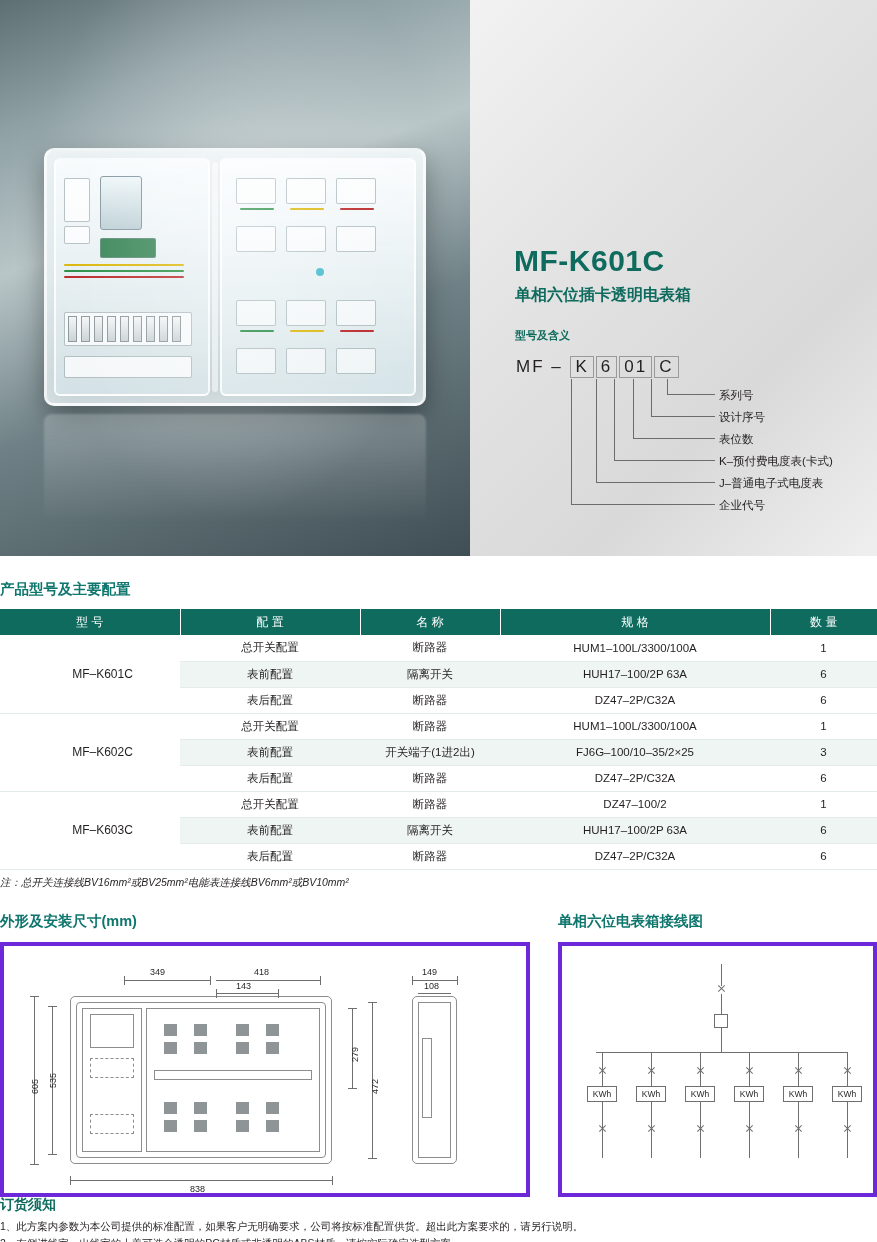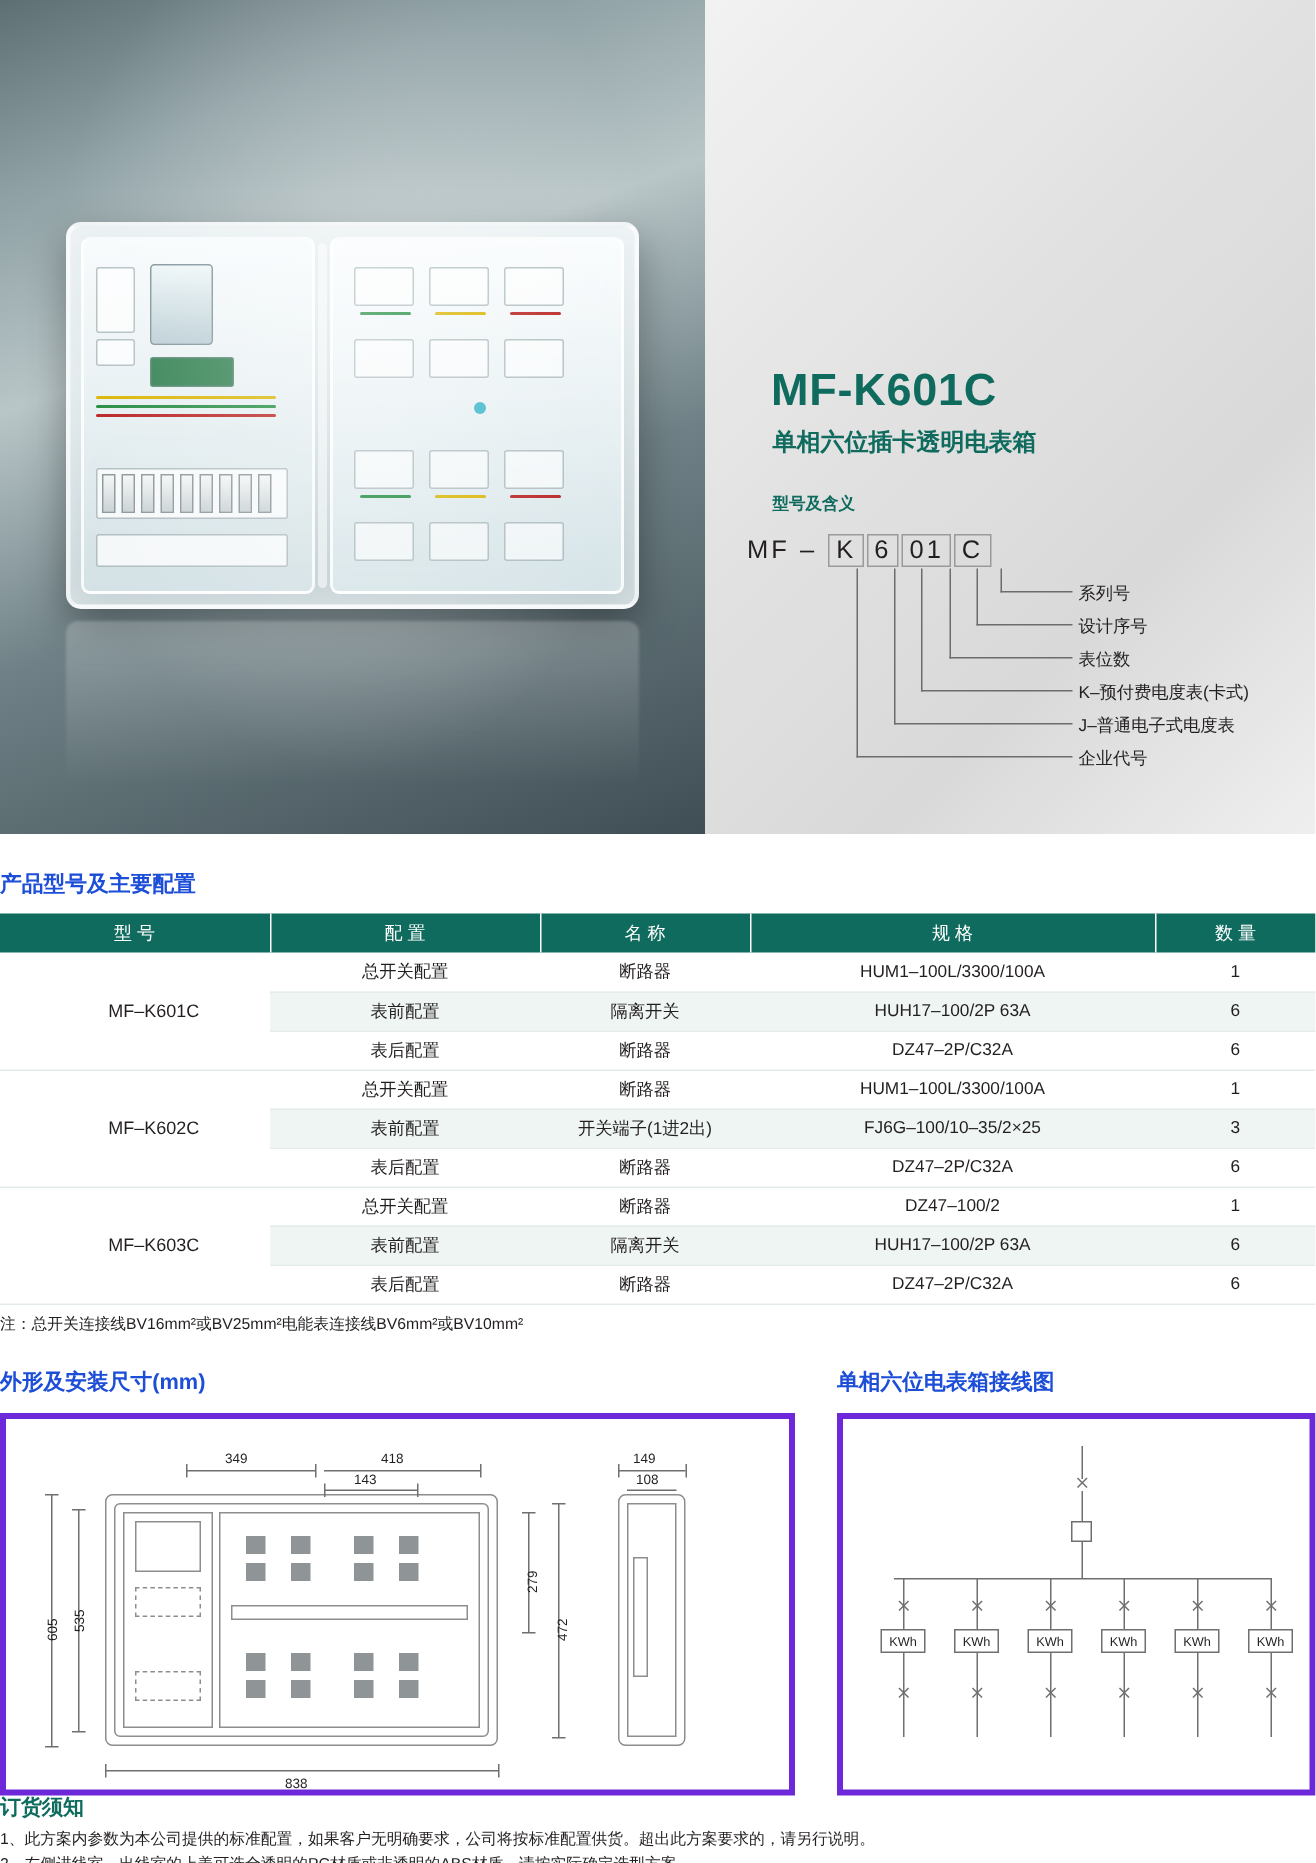--- a/index.html
+++ b/index.html
@@ -68,51 +68,51 @@
   }
   .model-sub{
     position:absolute; left:45px; top:285px;
     font-size:16px; font-weight:bold; color:#0e6b5e;
   }
   .code-title{
     position:absolute; left:45px; top:328px;
     font-size:11px; font-weight:bold; color:#0e6b5e;
   }
   .code-line{
-    position:absolute; left:28px; top:356px;
+    position:absolute; left:46px; top:356px;
     font-size:17px; color:#231f20; letter-spacing:2px;
   }
   .code-line .bx{ display:inline-block; border:1px solid #9a9a9a; padding:0 4px; margin:0 1px; }
   .legend{ position:absolute; left:0; top:0; }
   .legend-item{
     position:absolute; font-size:11.5px; color:#231f20; white-space:nowrap;
   }
   .leader{ position:absolute; border-left:1px solid #6c6c6c; border-bottom:1px solid #6c6c6c; }
 
   
   .sec-head{
-    font-size:14.5px; font-weight:bold; color:#1d4ed8; margin:0;
+    font-size:14.5px; font-weight:bold; color:#0f766e; margin:0;
   }
 
   
   .tbl-wrap{ position:absolute; left:0; top:580px; width:877px; }
   .tbl-title{ margin-left:0px; }
   table{ border-collapse:collapse; width:877px; margin-top:10px; font-size:11.5px; }
   thead th{
     background:#0e6b5e; color:#fff; font-weight:normal; font-size:12px;
     height:26px; border-right:1px solid #ffffff;
   }
   thead th:last-child{ border-right:none;text-align:center; }
   tbody td{
     height:26px; text-align:center; color:#231f20;
     border-bottom:1px solid #e3eceb;
   }
   tbody tr.alt td{ background:#eef5f3; }
   td.model-cell{ font-size:12px;padding-left:26px; }
-  .tbl-note{ font-size:10.5px; margin-top:6px; }
+  .tbl-note{ font-size:10.5px; margin-top:6px;font-style:italic; }
 
   
   .lower{ position:absolute; left:0; top:912px; width:877px; }
   .lower-heads{ position:relative; height:22px; }
   .head-left{ position:absolute; left:0; top:0; }
   .head-right{ position:absolute; left:558px; top:0; }
   .panel{
     position:absolute; border:4px solid #6d28d9; background:#fff;
   }
   #dim-panel{ left:0; top:30px; width:530px; height:255px; }

